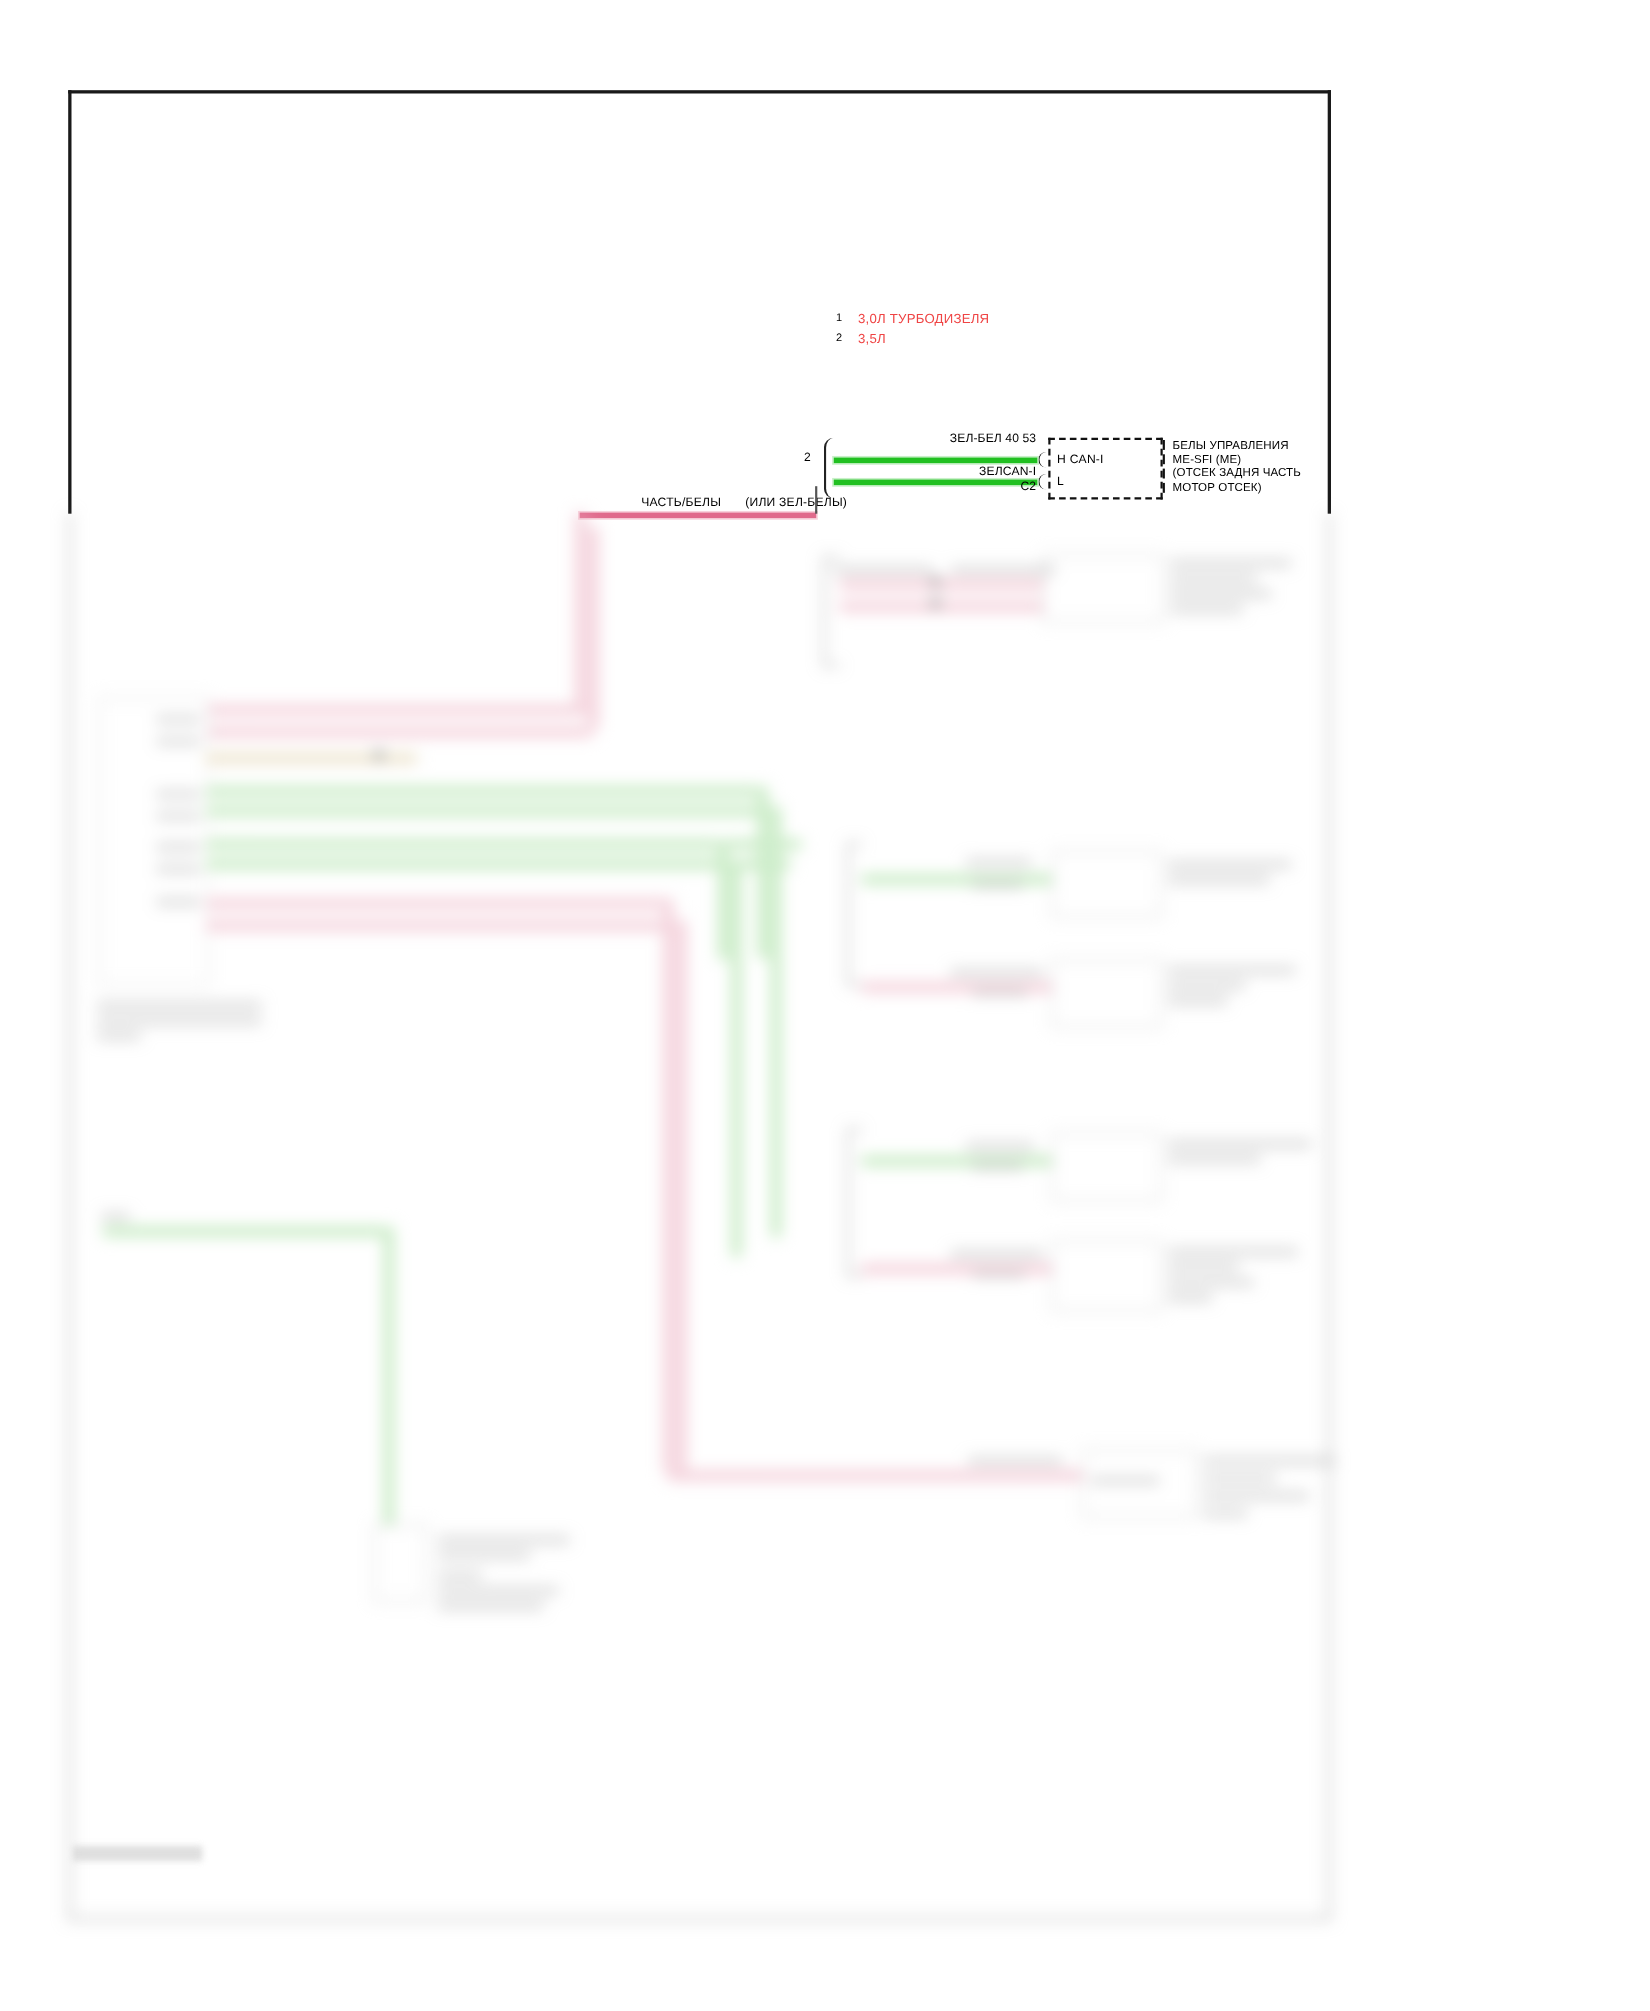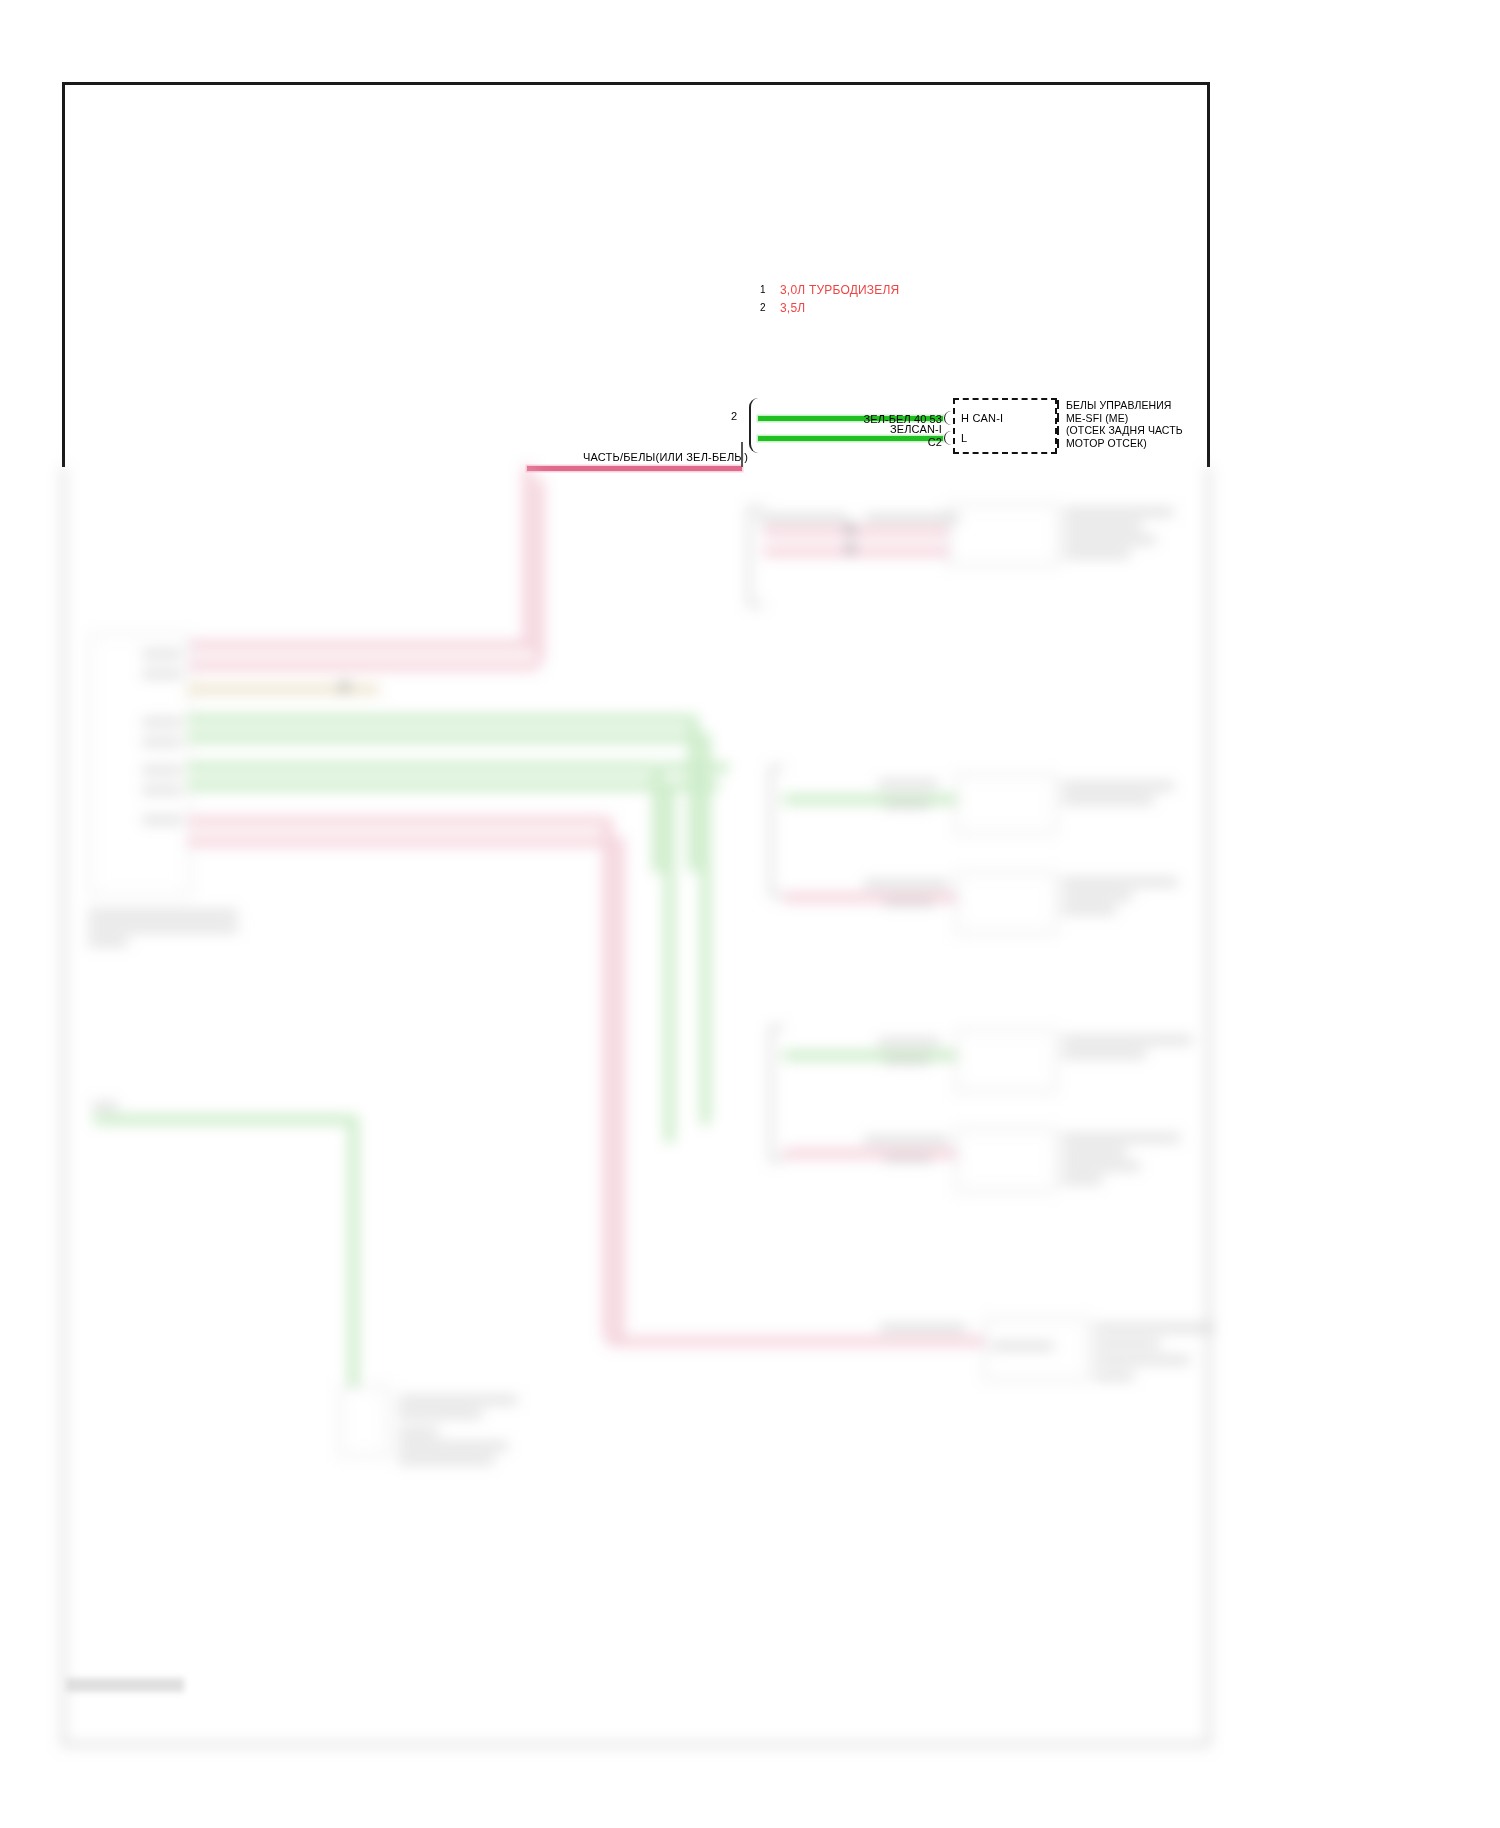--- a/index.html
+++ b/index.html
@@ -154,21 +154,21 @@
   .can-wire.w-low  { top: 436px; }
 
   .can-wire-label {
     position: absolute;
     font-size: 11px;
     color: #000;
     text-align: right;
     white-space: nowrap;
     letter-spacing: .1px;
   }
-  .lbl-high { left: 810px; top: 413px; width: 132px; }
+  .lbl-high { left: 810px; top: 393px; width: 132px; }
   .lbl-low  { left: 810px; top: 423px; width: 132px; }
   .lbl-c2   { left: 810px; top: 436px; width: 132px; }
 
   
   .pin-mark {
     position: absolute;
     left: 944px;
     width: 8px;
     height: 14px;
     border-left: 1.6px solid #111;
@@ -229,21 +229,21 @@
   
   .pink-label {
     position: absolute;
     left: 583px;
     top: 451px;
     font-size: 11px;
     color: #000;
     white-space: nowrap;
     letter-spacing: .2px;
   }
-  .pink-label .alt { }
+  .pink-label .alt { margin-left: 22px; }
 
   .pink-h {
     position: absolute;
     left: 527px;
     top: 466px;
     width: 215px;
     height: 5px;
     background: #e06a8c;
     box-shadow: 0 0 0 1.5px #f7d3dd;
   }

